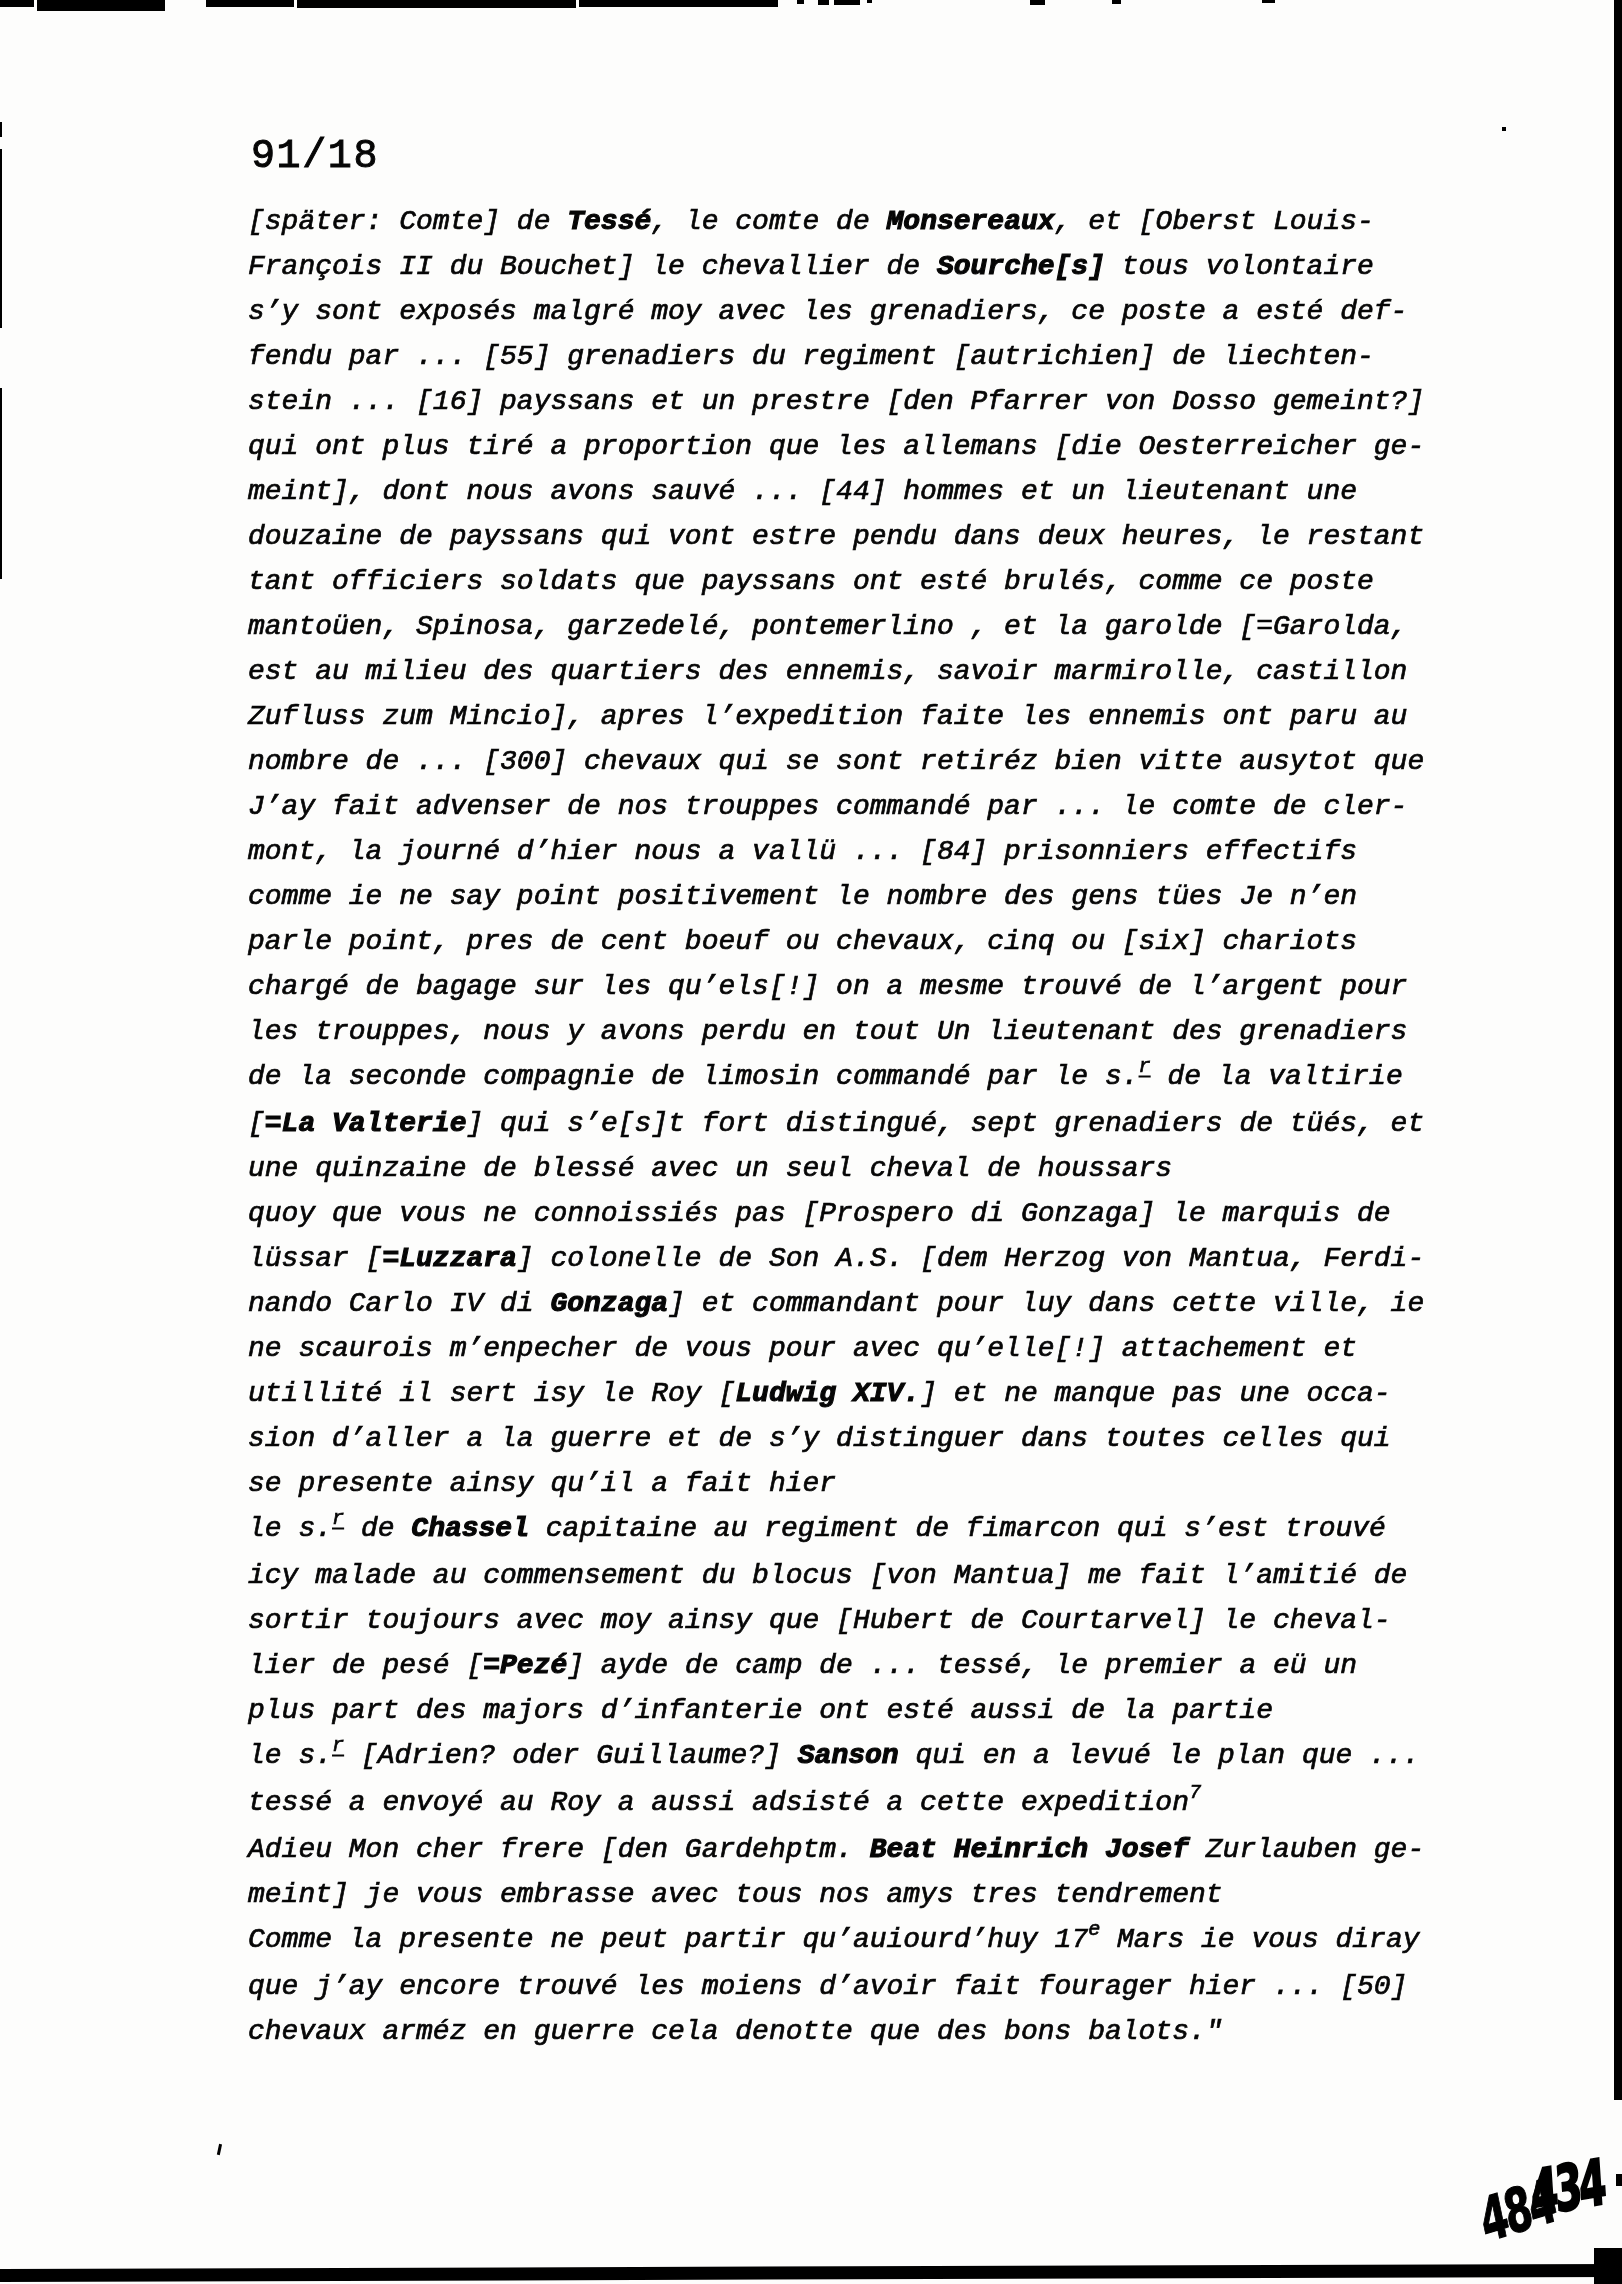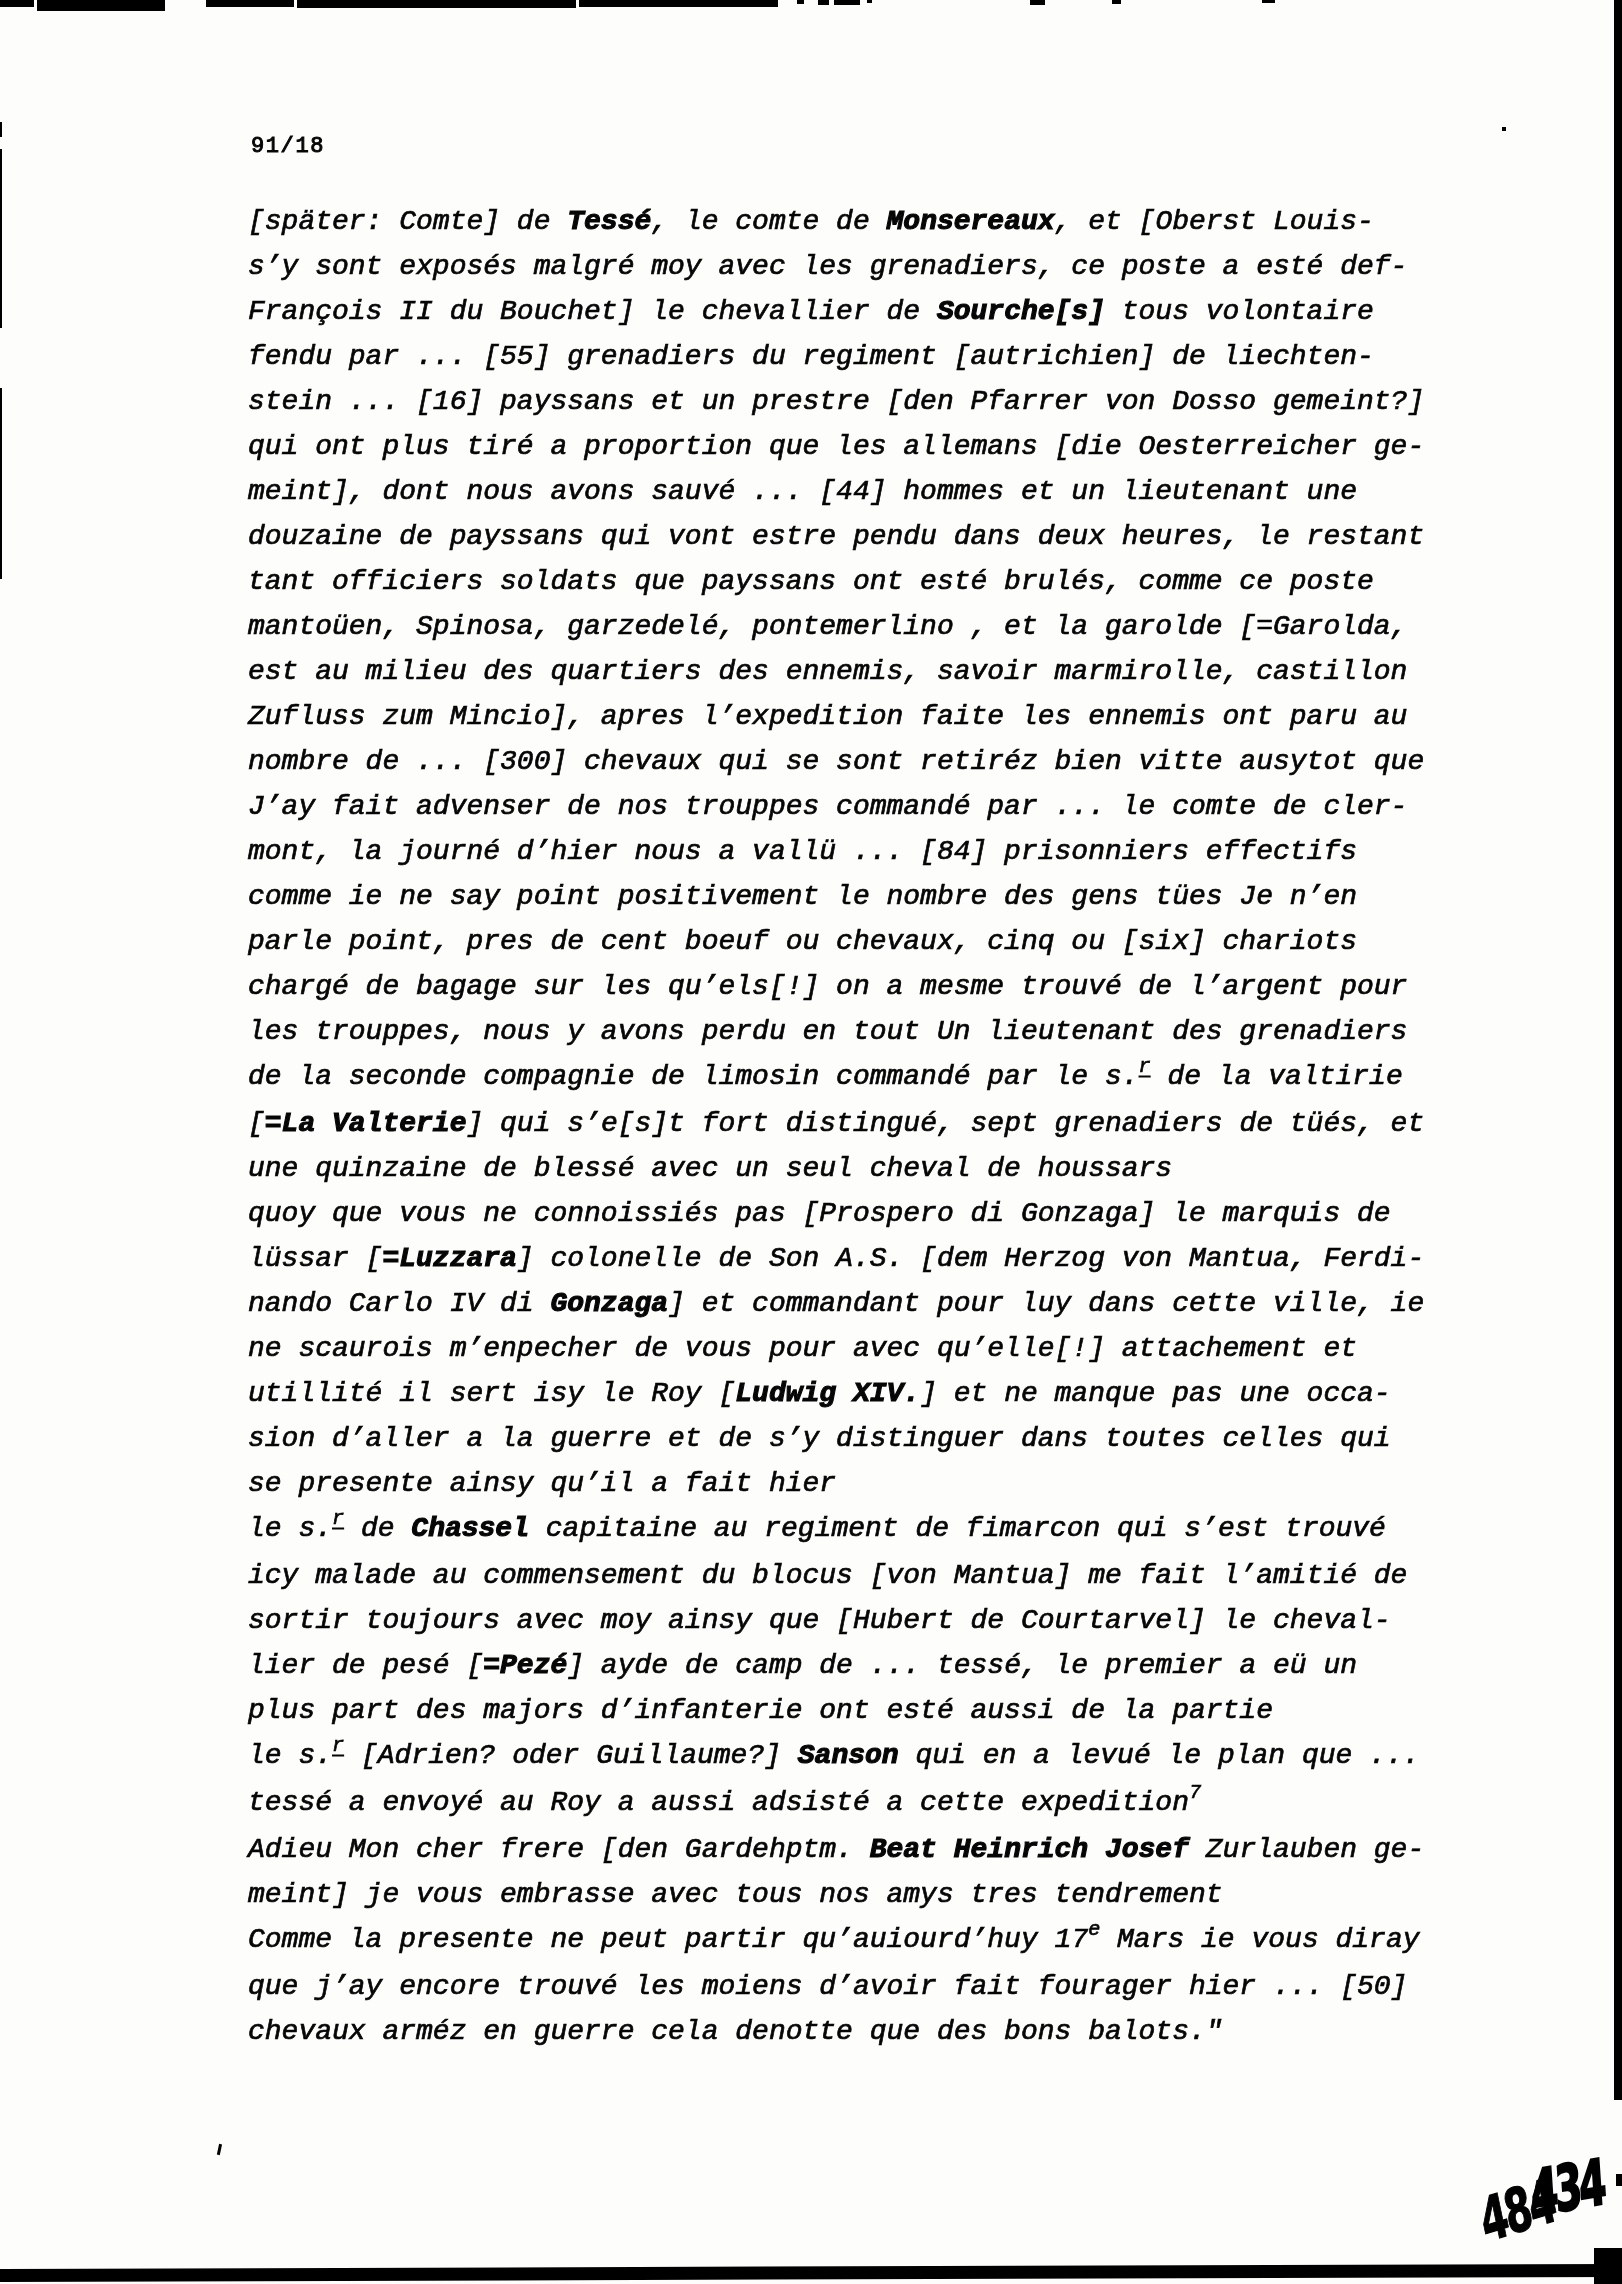--- a/index.html
+++ b/index.html
@@ -7,21 +7,21 @@
     position:relative;
     width:1623px;height:2284px;
     background:#fdfdfc;
     overflow:hidden;
     font-family:"Liberation Mono","DejaVu Sans Mono",monospace;
     color:#060606;
   }
   
   .pageno{
     position:absolute;left:251px;top:134px;
-    font-size:22px;font-style:normal;font-weight:normal;
+    font-size:40px;font-style:normal;font-weight:normal;
     letter-spacing:1.6px;
     -webkit-text-stroke:1px #060606;
   }
   .textblock{
     position:absolute;left:248px;top:199px;width:1314px;
     font-style:italic;font-size:28px;line-height:45px;
     -webkit-text-stroke:0.7px #060606;
   }
   .line{white-space:pre;}
   .seg{-webkit-text-stroke:inherit;}
@@ -81,22 +81,22 @@
     <div class="art" style="left:0;top:388px;width:1.6px;height:191px;"></div>
   </div>
 
   <div class="art" style="left:1502px;top:127px;width:4px;height:4px;"></div>
   <div class="art" style="left:218px;top:2144px;width:3.2px;height:10.5px;transform:rotate(12deg);"></div>
 
   <div class="pageno">91/18</div>
 
   <div class="textblock">
       <div class="line"><span class="seg">[später: Comte] de </span><span class="seg b">Tessé</span><span class="seg">, le comte de </span><span class="seg b">Monsereaux</span><span class="seg">, et [Oberst Louis-</span></div>
+      <div class="line"><span class="seg">François II du Bouchet] le chevallier de </span><span class="seg b">Sourche[s]</span><span class="seg"> tous volontaire</span></div>
       <div class="line"><span class="seg">s’y sont exposés malgré moy avec les grenadiers, ce poste a esté def-</span></div>
-      <div class="line"><span class="seg">François II du Bouchet] le chevallier de </span><span class="seg b">Sourche[s]</span><span class="seg"> tous volontaire</span></div>
       <div class="line"><span class="seg">fendu par ... [55] grenadiers du regiment [autrichien] de liechten-</span></div>
       <div class="line"><span class="seg">stein ... [16] payssans et un prestre [den Pfarrer von Dosso gemeint?]</span></div>
       <div class="line"><span class="seg">qui ont plus tiré a proportion que les allemans [die Oesterreicher ge-</span></div>
       <div class="line"><span class="seg">meint], dont nous avons sauvé ... [44] hommes et un lieutenant une</span></div>
       <div class="line"><span class="seg">douzaine de payssans qui vont estre pendu dans deux heures, le restant</span></div>
       <div class="line"><span class="seg">tant officiers soldats que payssans ont esté brulés, comme ce poste</span></div>
       <div class="line"><span class="seg">mantoüen, Spinosa, garzedelé, pontemerlino , et la garolde [=Garolda,</span></div>
       <div class="line"><span class="seg">est au milieu des quartiers des ennemis, savoir marmirolle, castillon</span></div>
       <div class="line"><span class="seg">Zufluss zum Mincio], apres l’expedition faite les ennemis ont paru au</span></div>
       <div class="line"><span class="seg">nombre de ... [300] chevaux qui se sont retiréz bien vitte ausytot que</span></div>

